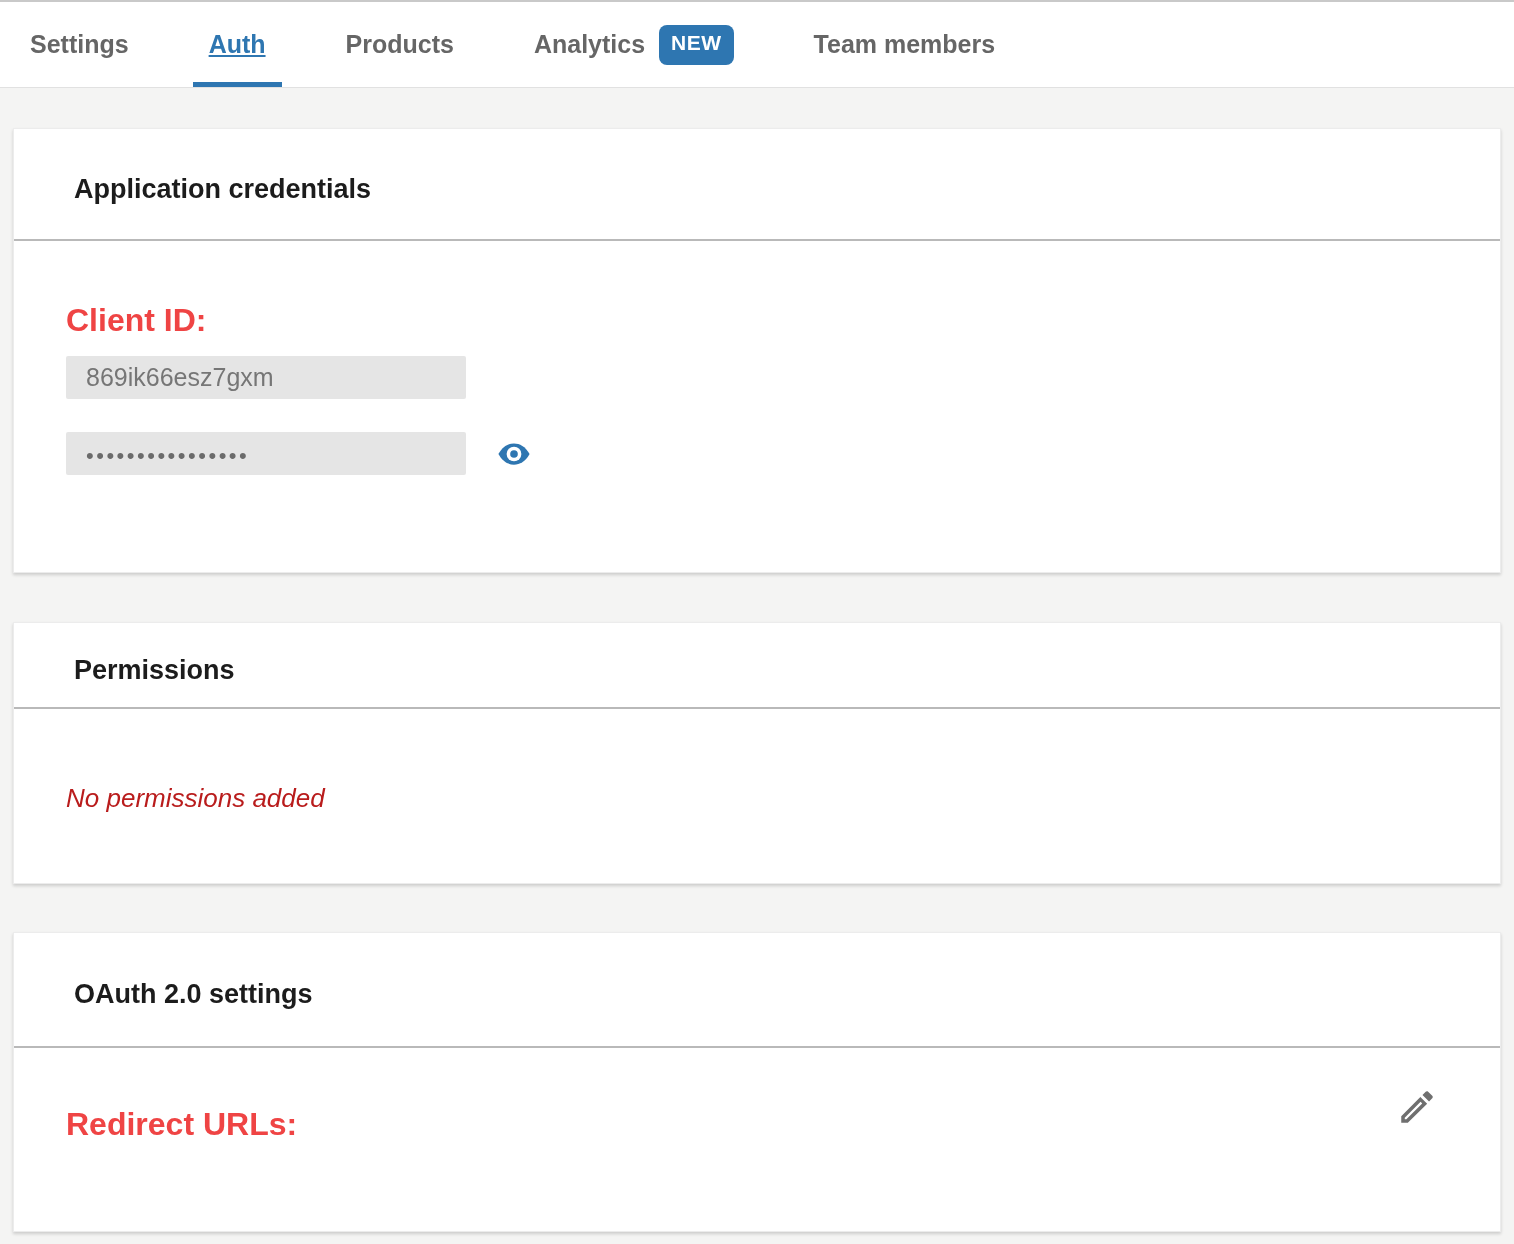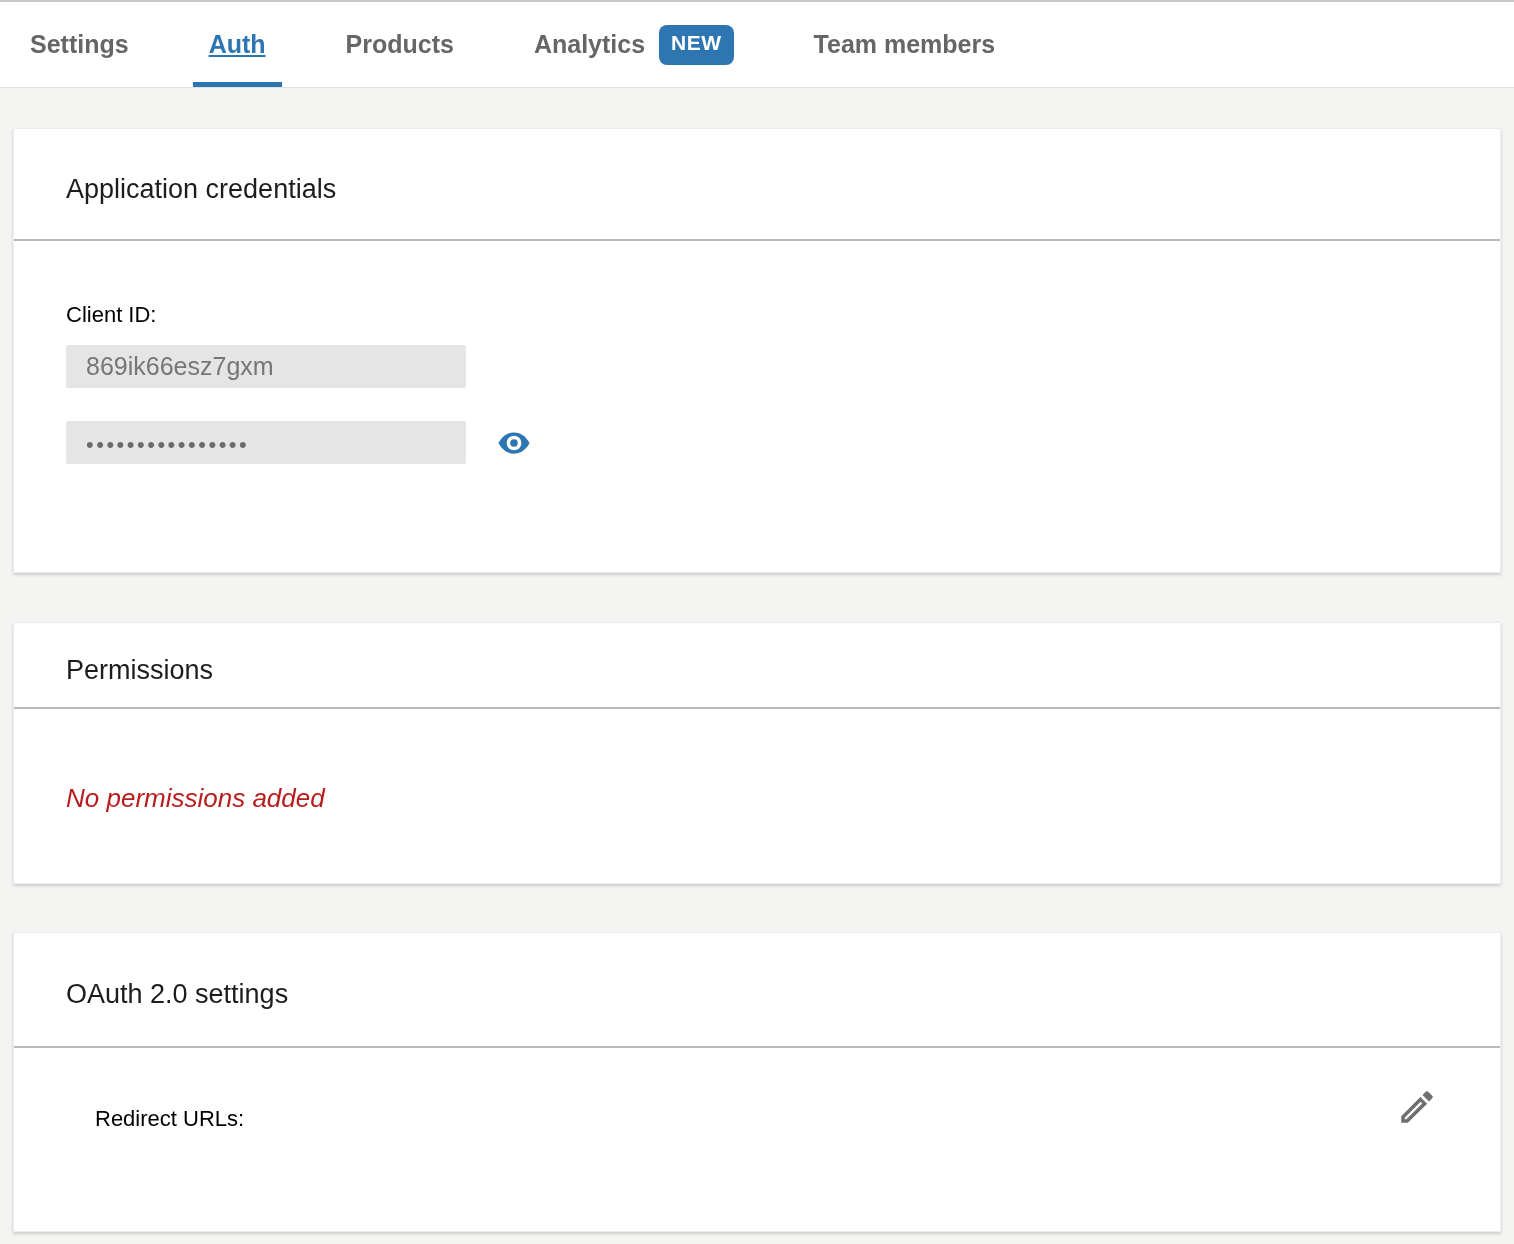--- a/index.html
+++ b/index.html
@@ -67,41 +67,41 @@
     box-shadow: 0 2px 3px rgba(0,0,0,0.16);
   }
   .card-header {
     display: flex;
     align-items: center;
     padding: 10px 52px 0;
     border-bottom: 2px solid #b9b9b9;
   }
   .card-title {
     font-size: 27px;
-    font-weight: 400;
+    font-weight: 700;
     color: #1c1c1c;
-    margin: 0;
+    margin: 8px;
   }
 
   #credentials-card { margin-top: 40px; height: 445px; }
   #credentials-card .card-header { height: 112px; }
   #credentials-card .card-body { padding: 61px 52px 0; }
 
   #permissions-card { margin-top: 49px; height: 262px; }
   #permissions-card .card-header { height: 86px; }
   #permissions-card .card-body { padding: 74px 52px 0; }
 
   #oauth-card { margin-top: 48px; height: 300px; }
   #oauth-card .card-header { height: 115px; }
   #oauth-card .card-body { padding: 38px 62px 0 52px; display: flex; justify-content: space-between; align-items: flex-start; }
 
   .field-label {
-    font-size: 22px;
-    font-weight: 400;
-    color: #000000;
+    font-size: 32px;
+    font-weight: 700;
+    color: #ef4444;
     margin: 0 0 17px 0;
   }
   .field-box {
     width: 400px;
     height: 43px;
     background: #e5e5e5;
     border-radius: 2px;
     display: flex;
     align-items: center;
     padding: 0 20px;
@@ -130,21 +130,21 @@
     align-items: center;
     justify-content: center;
   }
 
   .empty-text {
     font-size: 26px;
     font-style: italic;
     color: #b91c1c;
     margin: 0;
   }
-  .oauth-left .field-label { margin-bottom: 18px; margin-left: 29px; }
+  .oauth-left .field-label { margin-bottom: 18px; }
 </style>
 </head>
 <body>
 
 <nav class="tabbar">
   <div class="tab">
     <span>Settings</span>
   </div>
   <div class="tab active">
     <span>Auth</span>

